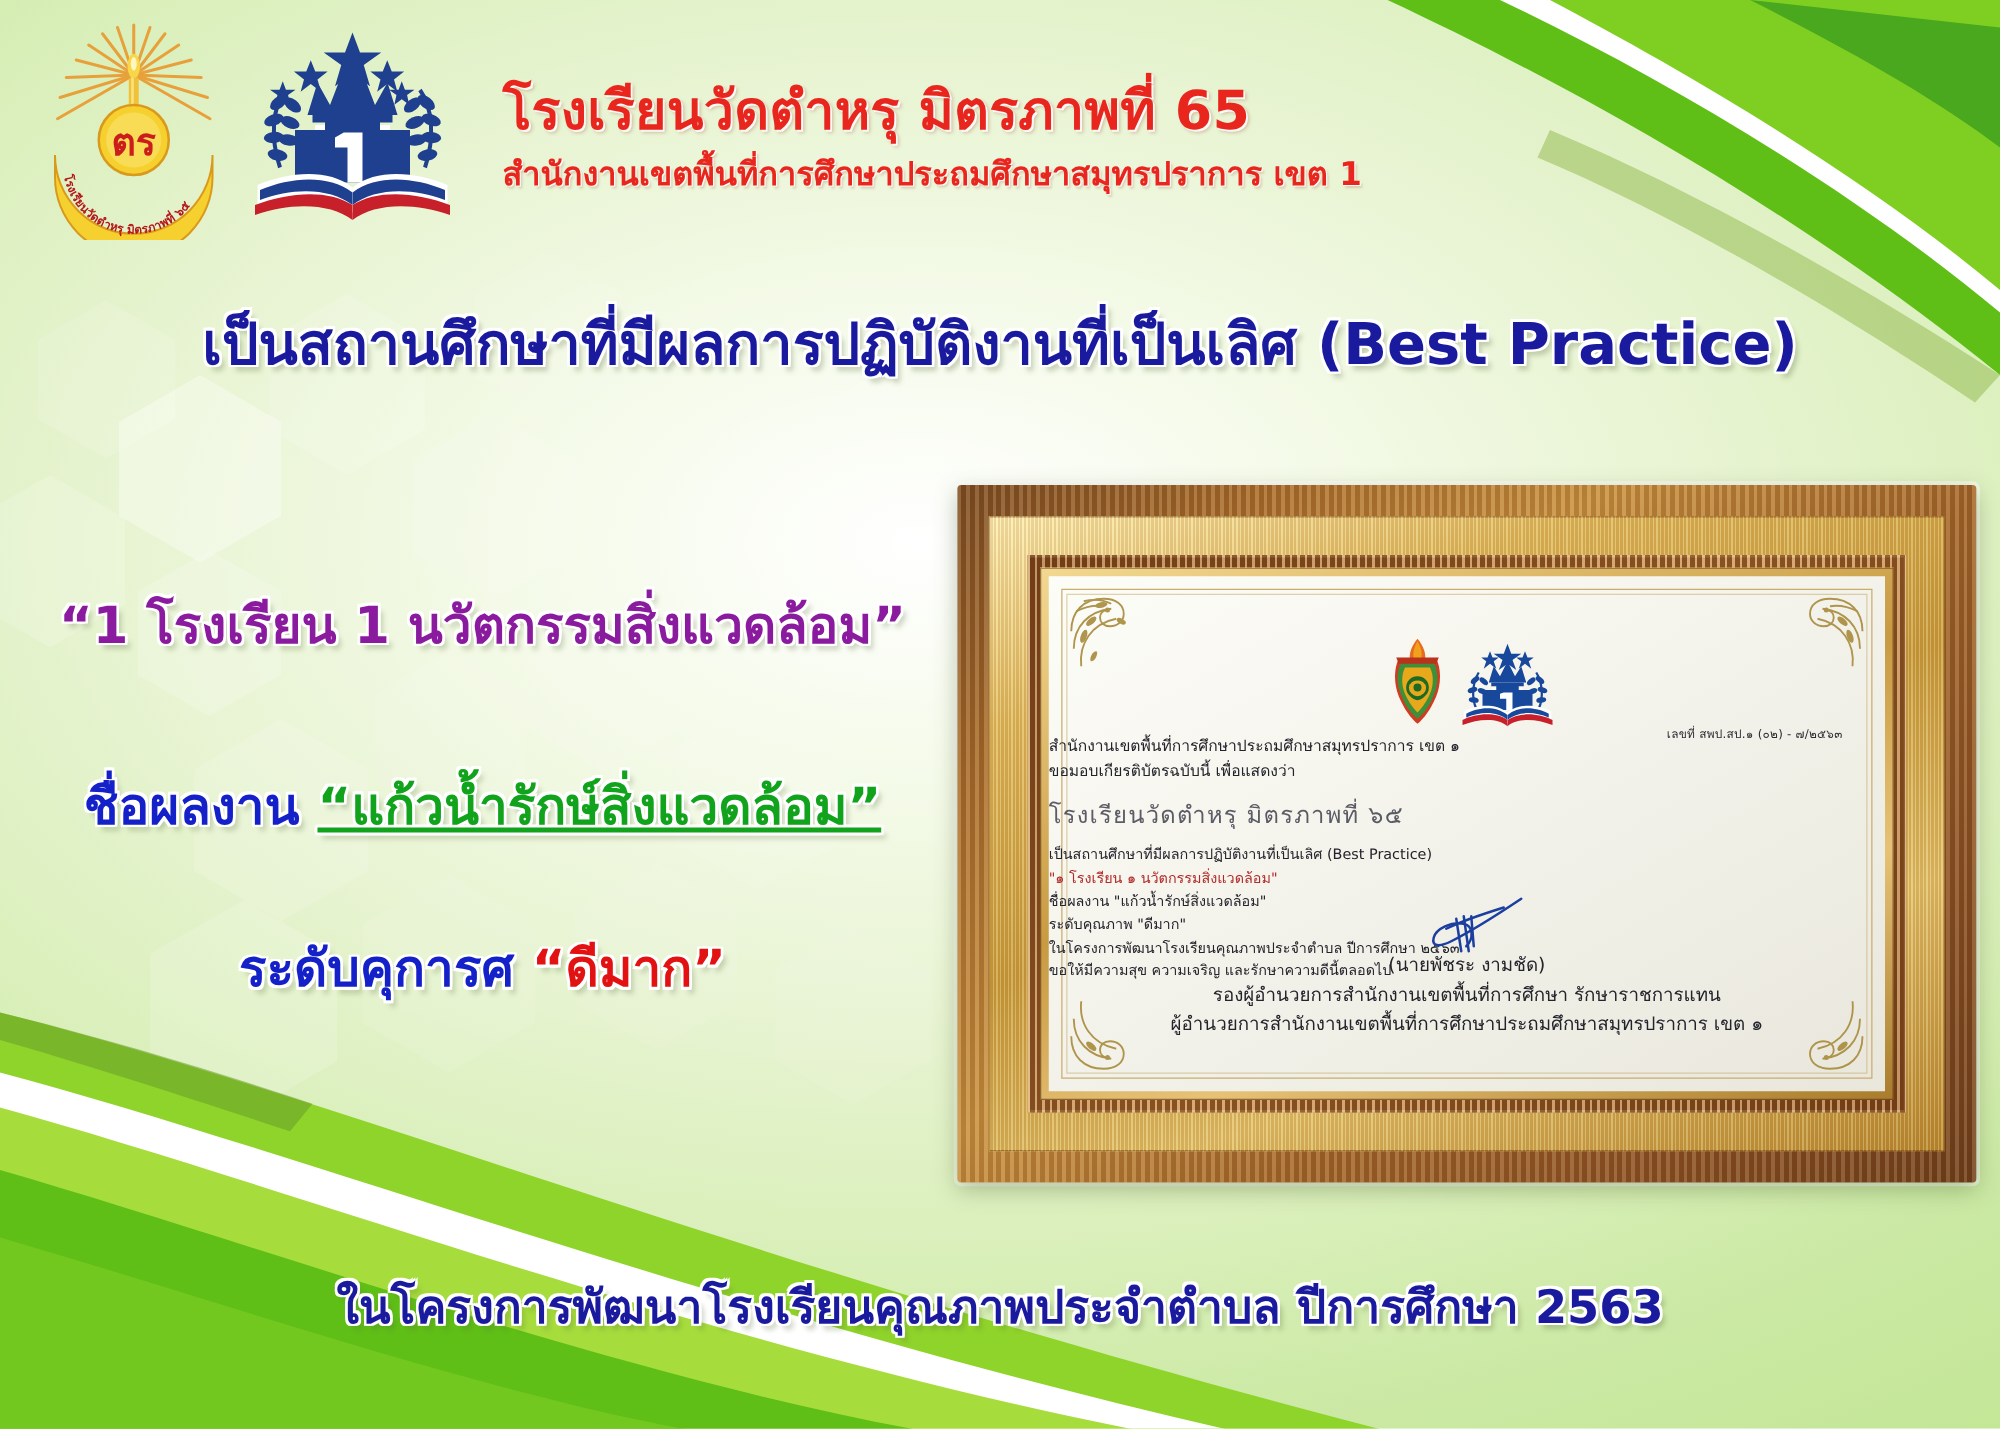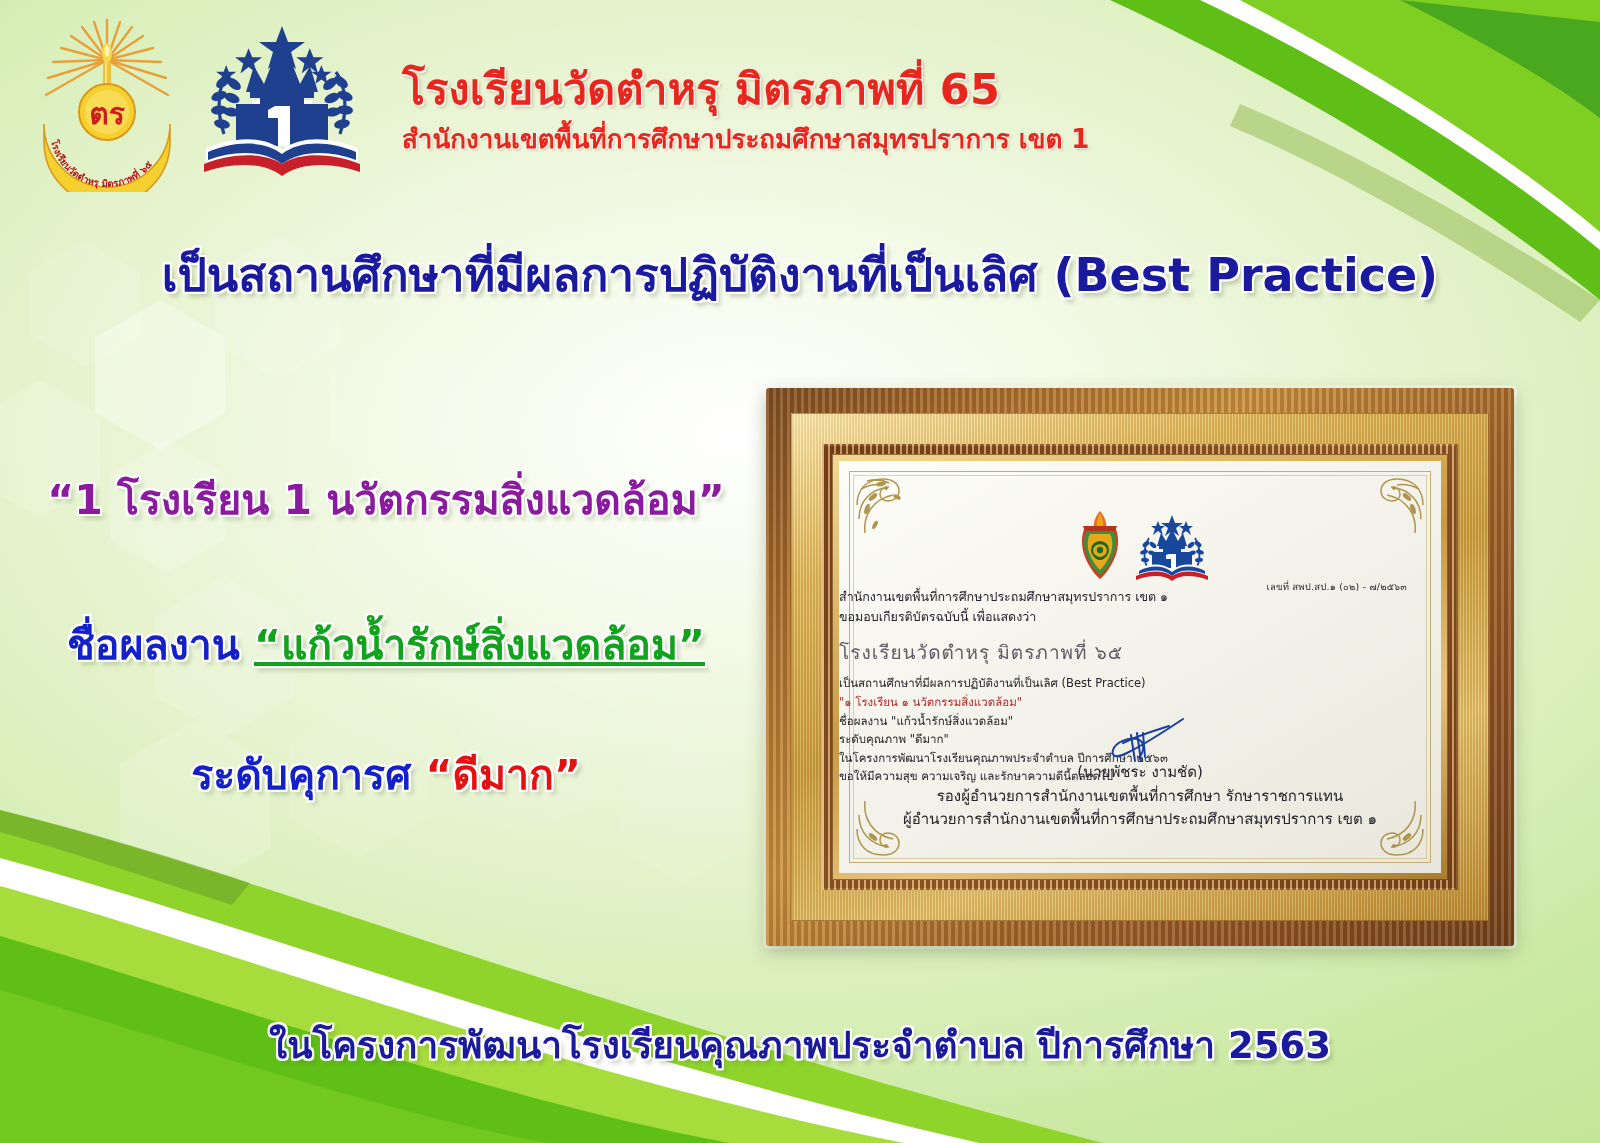--- a/index.html
+++ b/index.html
@@ -76,21 +76,21 @@
     position:absolute;left:0;top:1015px;width:1600px;text-align:center;
     font-size:37px;font-weight:bold;color:#1a1a9e;white-space:nowrap;
     text-shadow:
       2px 0 0 #fff,-2px 0 0 #fff,0 2px 0 #fff,0 -2px 0 #fff,
       2px 2px 0 #fff,-2px 2px 0 #fff,2px -2px 0 #fff,-2px -2px 0 #fff,
       4px 5px 4px rgba(90,110,60,.30);
   }
 
   
   #frame{
-    position:absolute;left:766px;top:388px;width:748px;height:558px;
+    position:absolute;left:766px;top:388px;width:815px;height:558px;
     border-radius:3px;
     box-shadow:0 6px 18px rgba(70,90,40,.35), 0 0 0 3px rgba(255,255,255,.55);
     background:
       linear-gradient(135deg,#7a4a22 0%,#a86c2c 18%,#c99140 38%,#a2652a 60%,#8a4f23 80%,#6d3d1b 100%);
     overflow:hidden;
   }
   #frame-outer-carve{
     position:absolute;inset:0;
     background:
       repeating-linear-gradient(90deg, rgba(255,235,190,.30) 0 3px, rgba(80,40,10,.30) 3px 7px);

